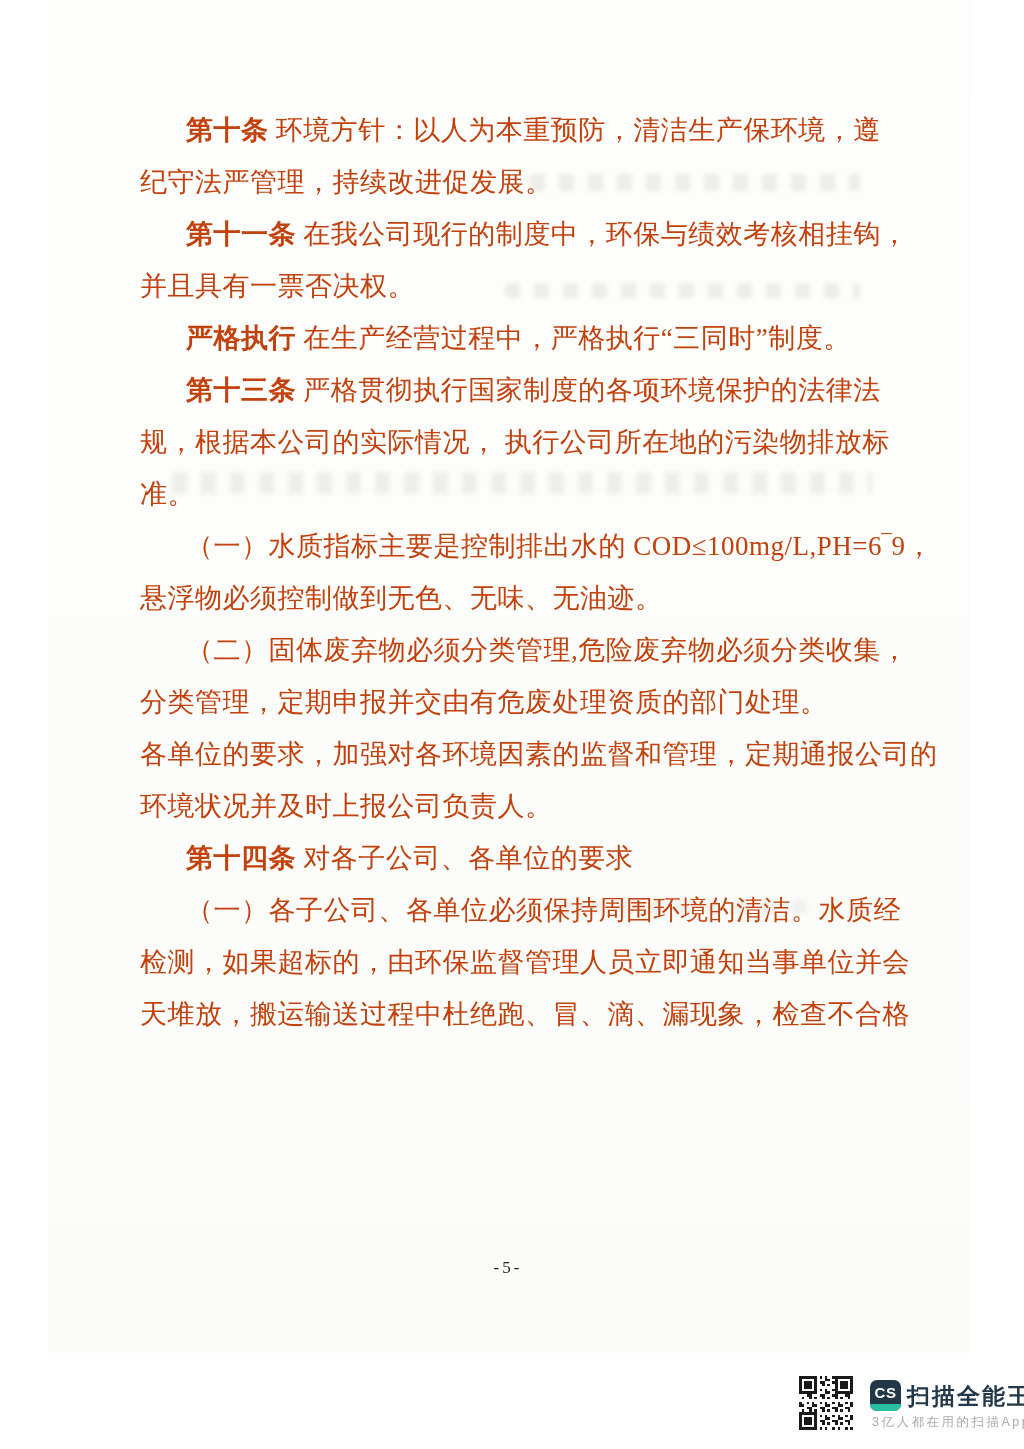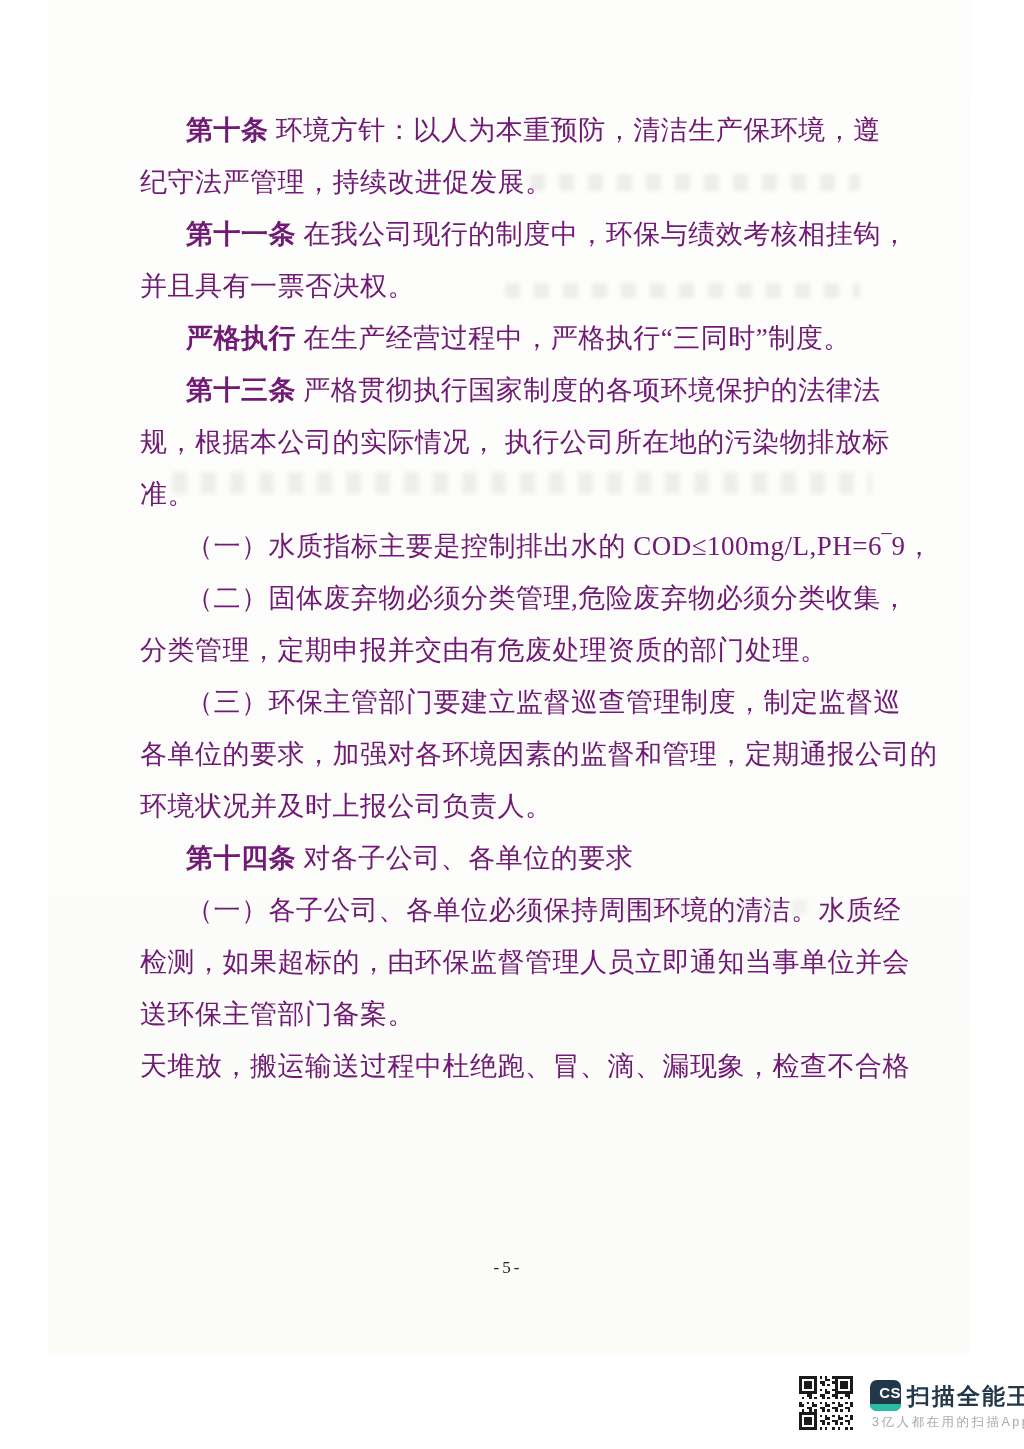--- a/index.html
+++ b/index.html
@@ -23,40 +23,40 @@
       rgba(125,122,110,0.12) 0 15px, rgba(0,0,0,0) 15px 29px);
     border-radius:3px;
   }
   .ghost.g1 { left:530px; top:174px;  width:330px; height:17px; }
   .ghost.g2 { left:505px; top:283px;  width:355px; height:15px; }
   .ghost.g3 { left:172px; top:472px;  width:700px; height:22px; opacity:.9; }
   .ghost.g4 { left:560px; top:900px;  width:250px; height:14px; opacity:.7; }
 
   .doc {
     position:absolute; left:140px; top:104px; width:740px;
-    font-size:27px; color:#701a75; letter-spacing:.5px;
+    font-size:27px; color:#c2410c; letter-spacing:.5px;
   }
   .line { height:52px; line-height:52px; white-space:nowrap; }
   .line.indent { padding-left:46px; }
   .line .art { font-weight:bold; }
 
   .page-number {
     position:absolute; left:140px; top:1258px; width:736px;
     text-align:center; font-size:17px; letter-spacing:3px; color:#222;
     font-family:"Liberation Serif",serif;
   }
 
   
   .wm-qr { position:absolute; left:799px; top:1376px; width:54px; height:54px; }
   .wm-logo {
     position:absolute; left:870px; top:1380px; width:31px; height:31px;
     background:#223747; border-radius:7px; overflow:hidden;
   }
   .wm-logo .cs {
-    display:block; width:100%; text-align:right;
+    display:block; width:100%; text-align:center;
     color:#ffffff; font-family:"Liberation Sans",sans-serif;
     font-weight:bold; font-size:15px; line-height:25px; letter-spacing:.5px;
   }
   .wm-logo .strip {
     position:absolute; left:0; bottom:0; width:100%; height:7px;
     background:#29bda3;
   }
   .wm-brand {
     position:absolute; left:907px; top:1381px;
     font-family:"Liberation Sans",sans-serif; font-weight:bold;
@@ -82,29 +82,28 @@
 <div class="doc">
     <div class="line indent"><span class="art">第十条</span><span> 环境方针：以人为本重预防，清洁生产保环境，遵</span></div>
     <div class="line"><span>纪守法严管理，持续改进促发展。</span></div>
     <div class="line indent"><span class="art">第十一条</span><span> 在我公司现行的制度中，环保与绩效考核相挂钩，</span></div>
     <div class="line"><span>并且具有一票否决权。</span></div>
     <div class="line indent"><span class="art">严格执行</span><span> 在生产经营过程中，严格执行“三同时”制度。</span></div>
     <div class="line indent"><span class="art">第十三条</span><span> 严格贯彻执行国家制度的各项环境保护的法律法</span></div>
     <div class="line"><span>规，根据本公司的实际情况， 执行公司所在地的污染物排放标</span></div>
     <div class="line"><span>准。</span></div>
     <div class="line indent"><span>（一）水质指标主要是控制排出水的 COD≤100mg/L,PH=6‾9，</span></div>
+    <div class="line"><span>悬浮物必须控制做到无色、无味、无油迹。</span></div>
     <div class="line indent"><span>（二）固体废弃物必须分类管理,危险废弃物必须分类收集，</span></div>
     <div class="line"><span>分类管理，定期申报并交由有危废处理资质的部门处理。</span></div>
-    <div class="line indent"><span>（三）环保主管部门要建立监督巡查管理制度，制定监督巡</span></div>
     <div class="line"><span>各单位的要求，加强对各环境因素的监督和管理，定期通报公司的</span></div>
     <div class="line"><span>环境状况并及时上报公司负责人。</span></div>
     <div class="line indent"><span class="art">第十四条</span><span> 对各子公司、各单位的要求</span></div>
     <div class="line indent"><span>（一）各子公司、各单位必须保持周围环境的清洁。水质经</span></div>
     <div class="line"><span>检测，如果超标的，由环保监督管理人员立即通知当事单位并会</span></div>
-    <div class="line"><span>送环保主管部门备案。</span></div>
     <div class="line"><span>天堆放，搬运输送过程中杜绝跑、冒、滴、漏现象，检查不合格</span></div>
   </div>
 
 <div class="page-number">-5-</div>
 
 <div>
   <svg class="wm-qr" viewBox="0 0 21 21" shape-rendering="crispEdges">
       <rect x="8" y="0" width="1" height="1" fill="#1a1a1a"></rect>
       <rect x="10" y="0" width="1" height="1" fill="#1a1a1a"></rect>
       <rect x="13" y="0" width="1" height="1" fill="#1a1a1a"></rect>

